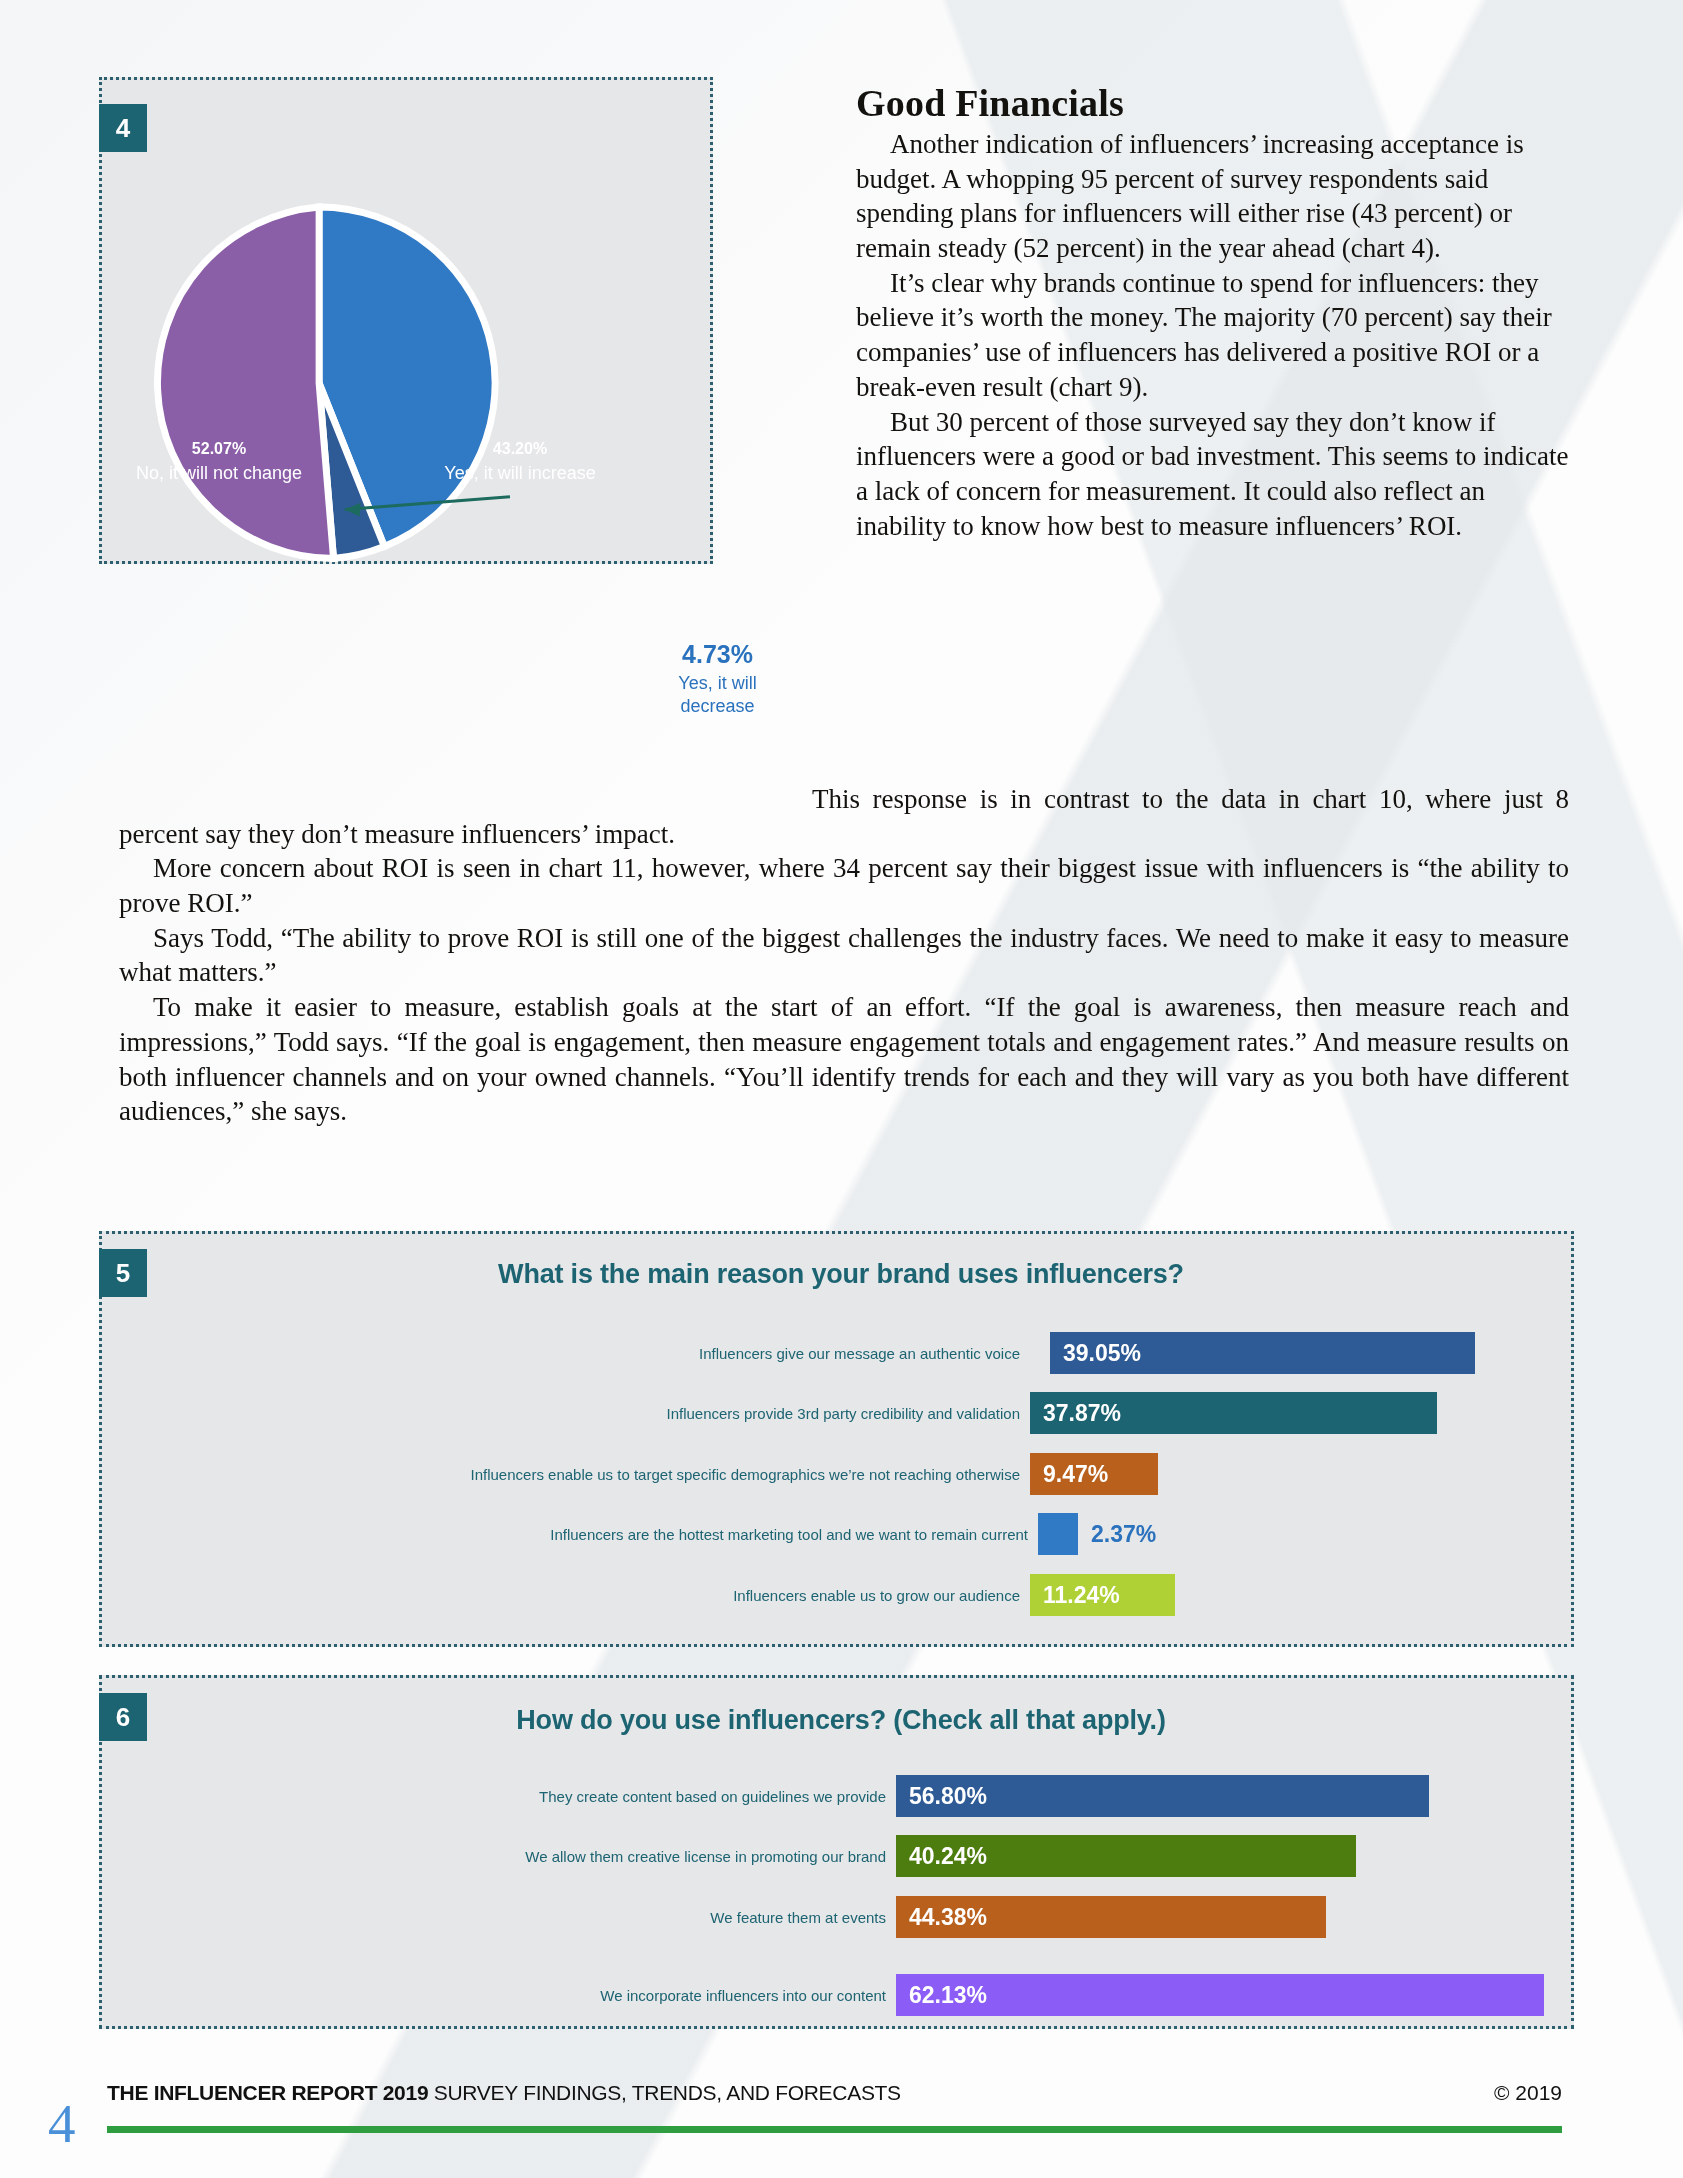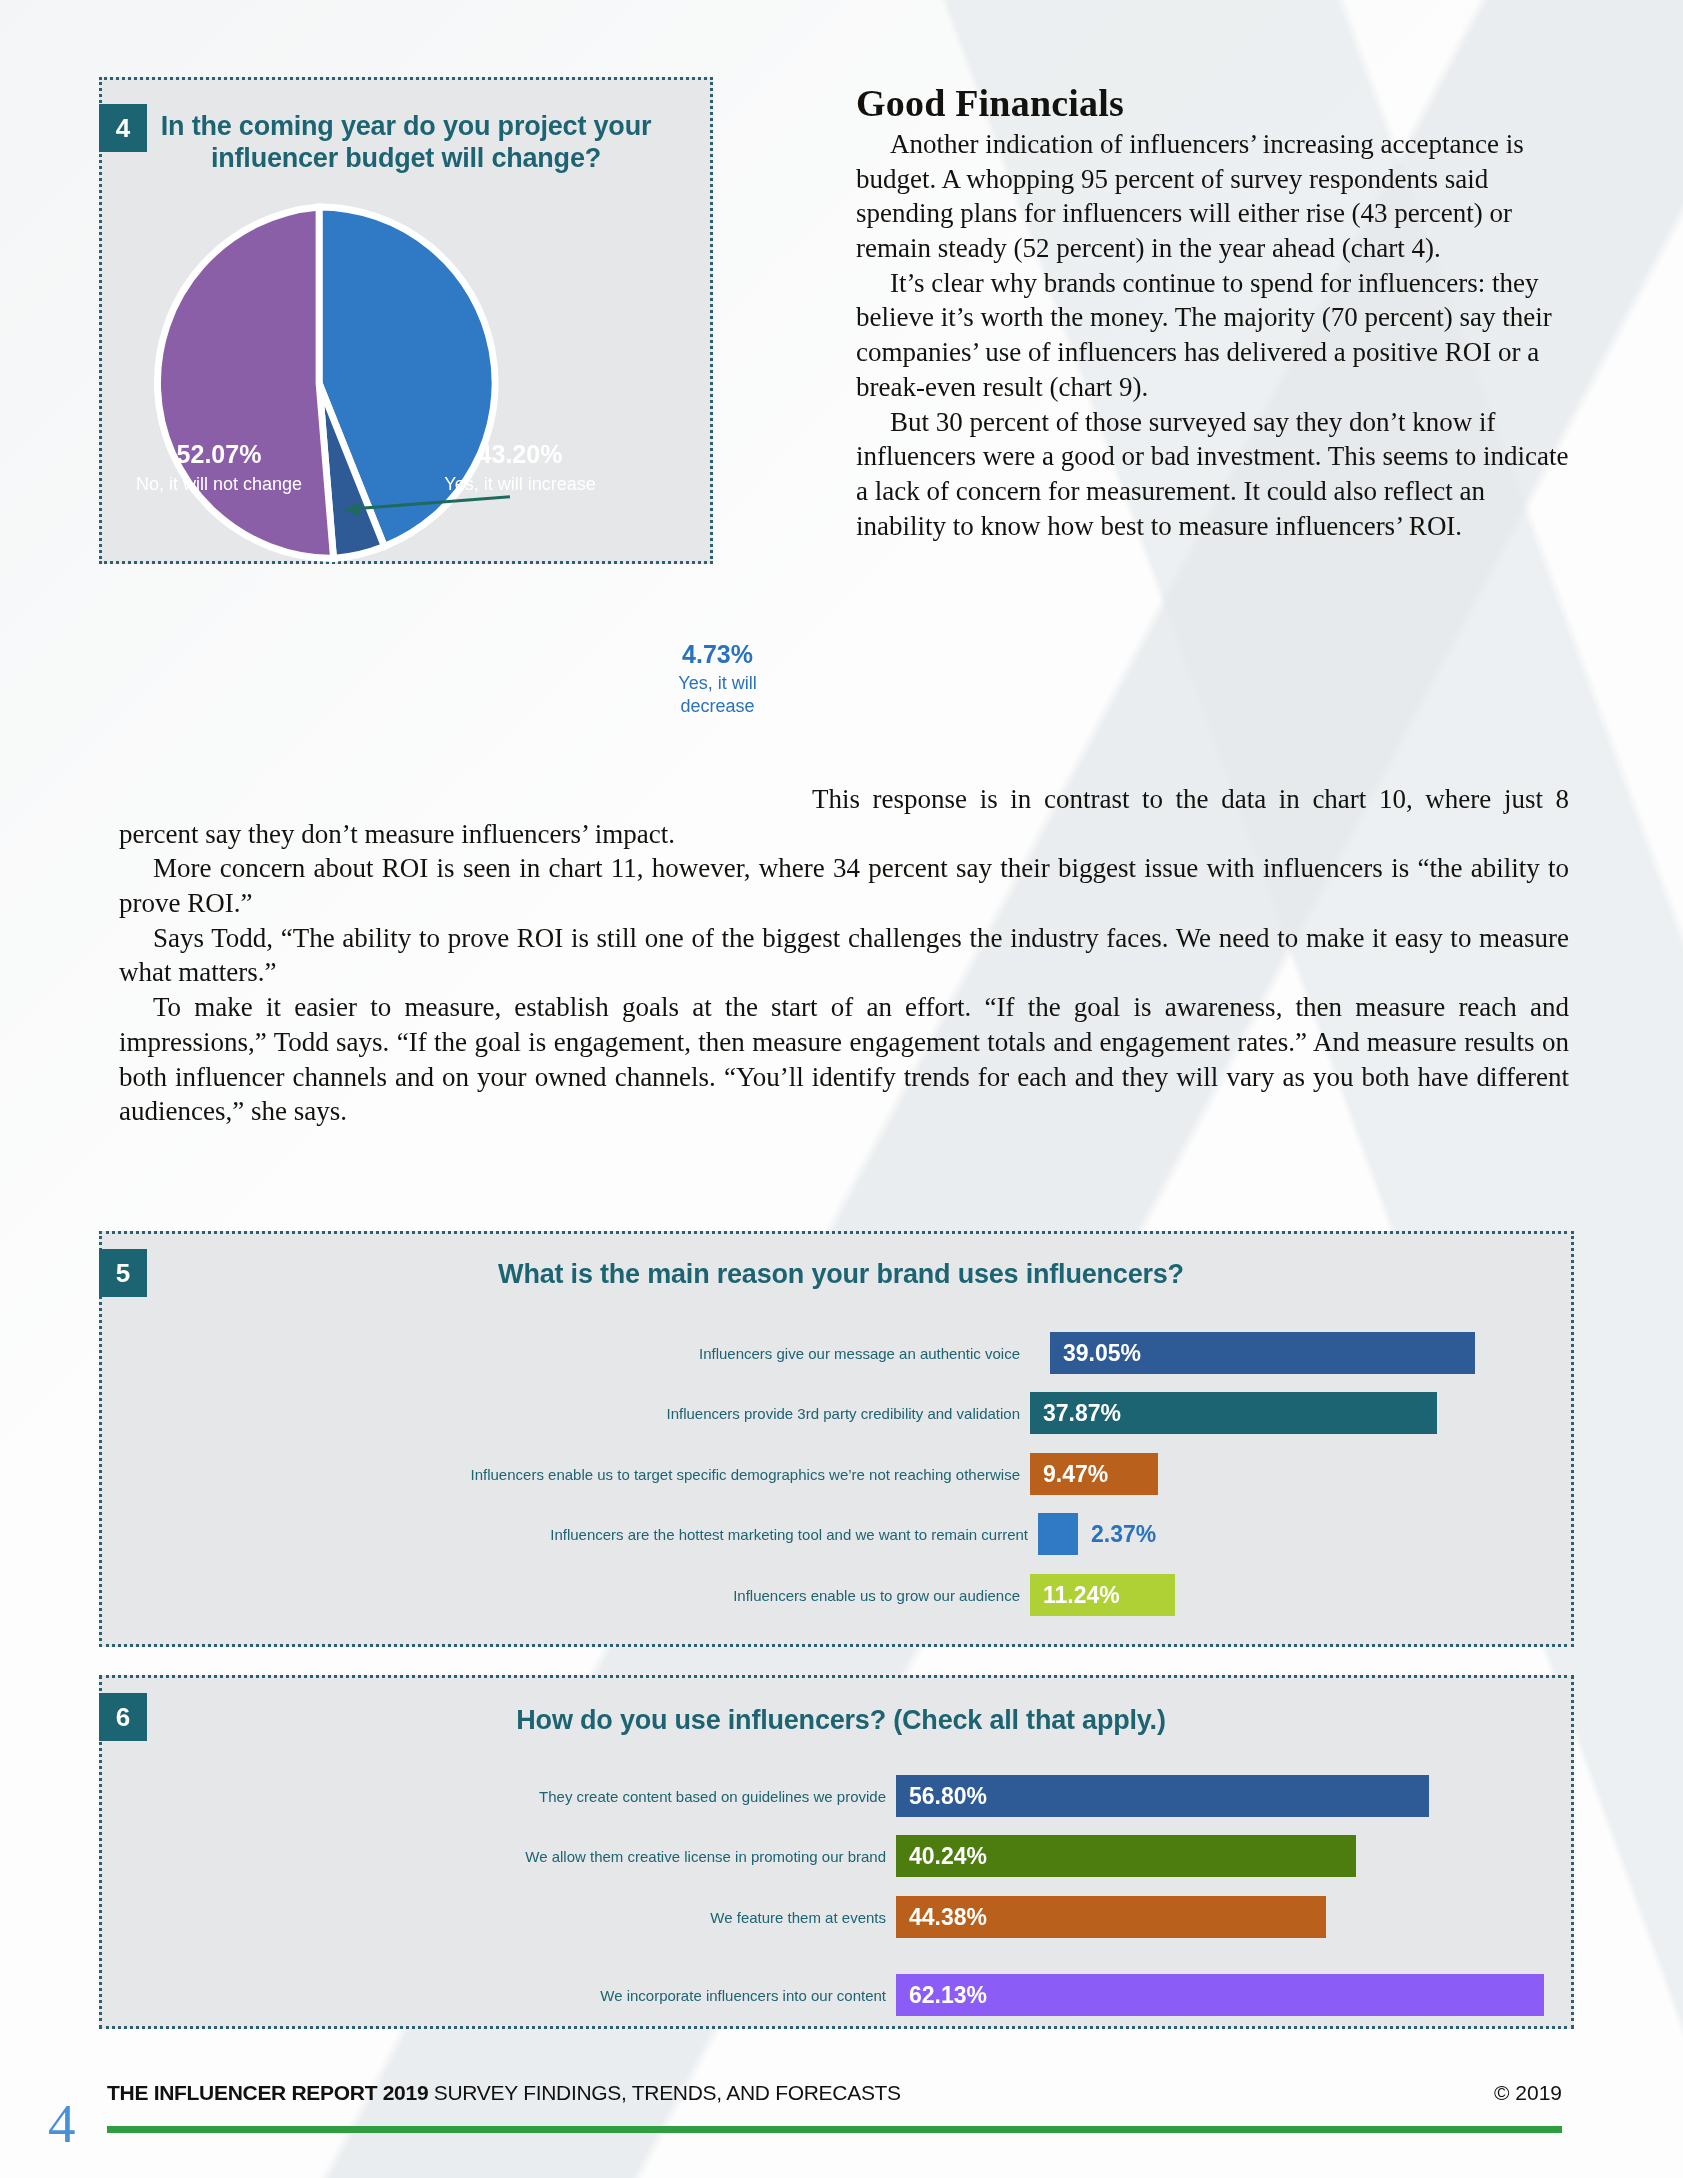--- a/index.html
+++ b/index.html
@@ -49,21 +49,21 @@
 
   
   #panel4 { left:99px; top:77px; width:614px; height:487px; }
   #badge4 { left:99px; top:104px; }
   #title4 { position:absolute; left:119px; top:111px; width:574px; font-size:27px; }
   .pie-wrap { position:absolute; left:109px; top:203px; width:436px; height:361px; }
   .pie-svg { display:block; }
   .slice-label {
     position:absolute; text-align:center; color:#ffffff; line-height:1.25;
   }
-  .slice-label .pct { font-size:25px; font-weight:bold; display:block; }
+  .slice-label .pct { font-size:16px; font-weight:bold; display:block; }
   .slice-label .cap { font-size:18px; display:block; margin-top:3px; }
   #lbl-no  { left:95px;  top:439px; width:248px; }
   #lbl-yes { left:396px; top:439px; width:248px; }
   #lbl-dec {
     position:absolute; left:648px; top:639px; width:139px;
     text-align:center; color:#2a72bd; line-height:1.25;
   }
   #lbl-dec .pct { font-size:25px; font-weight:bold; display:block; }
   #lbl-dec .cap { font-size:18px; display:block; margin-top:2px; color:#2a72bd; }
 
@@ -135,21 +135,20 @@
 </style>
 </head>
 <body>
 
 <div class="page-bg"></div>
 
 <div class="sheet">
 
   <div class="panel" id="panel4"></div>
   <div class="badge" id="badge4">4</div>
-  <div class="panel-title" id="title4">In the coming year do you project your influencer budget will change?</div>
 
   <div class="pie-wrap">
     <svg class="pie-svg" width="436" height="361" viewBox="0 0 440 365">
 
       <g transform="translate(212,182)">
 
         <path d="M 0 0 L 0 -178 A 178 178 0 0 1 66.0 165.3 Z" fill="#3079c4" stroke="#ffffff" stroke-width="7"></path>
 
         <path d="M 0 0 L 66.0 165.3 A 178 178 0 0 1 14.6 177.4 Z" fill="#2e5b96" stroke="#ffffff" stroke-width="7"></path>
 

